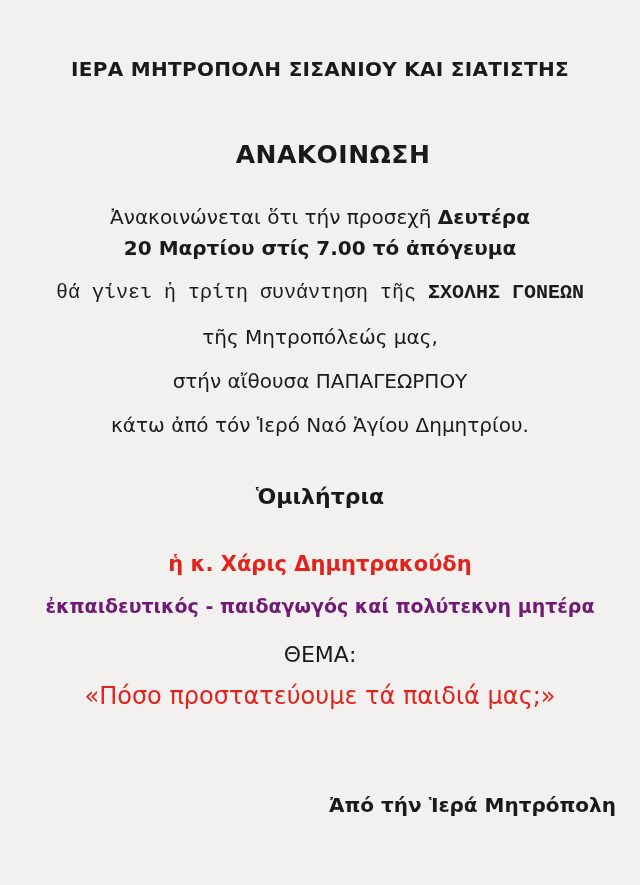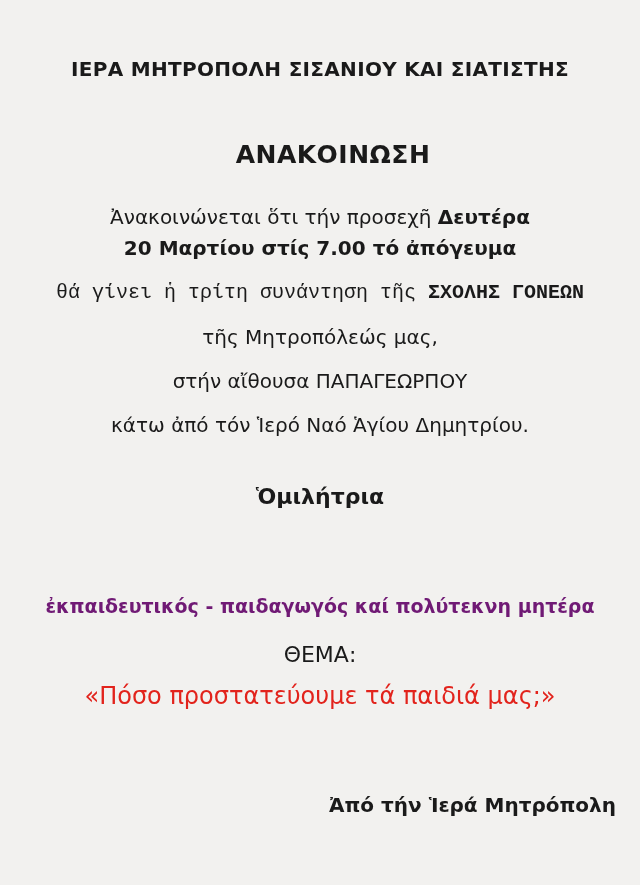--- a/index.html
+++ b/index.html
@@ -99,20 +99,21 @@
   <p class="line body-text t-l3"><span>θά γίνει ἡ τρίτη συνάντηση τῆς </span><span class="bold-part">ΣΧΟΛΗΣ ΓΟΝΕΩΝ</span></p>
 
   <p class="line body-text t-l4">τῆς Μητροπόλεώς μας,</p>
 
   <p class="line body-text t-l5">στήν αἴθουσα ΠΑΠΑΓΕΩΡΠΟΥ</p>
 
   <p class="line body-text t-l6">κάτω ἀπό τόν Ἱερό Ναό Ἁγίου Δημητρίου.</p>
 
   <p class="line speaker-label">Ὁμιλήτρια</p>
 
+  <p class="line speaker-name">ἡ κ. Χάρις Δημητρακούδη</p>
 
   <p class="line speaker-desc">ἐκπαιδευτικός - παιδαγωγός καί πολύτεκνη μητέρα</p>
 
   <p class="line topic-label">ΘΕΜΑ:</p>
 
   <p class="line topic-title">«Πόσο προστατεύουμε τά παιδιά μας;»</p>
 
   <p class="line signature">Ἀπό τήν Ἱερά Μητρόπολη</p>
 
 </div>

